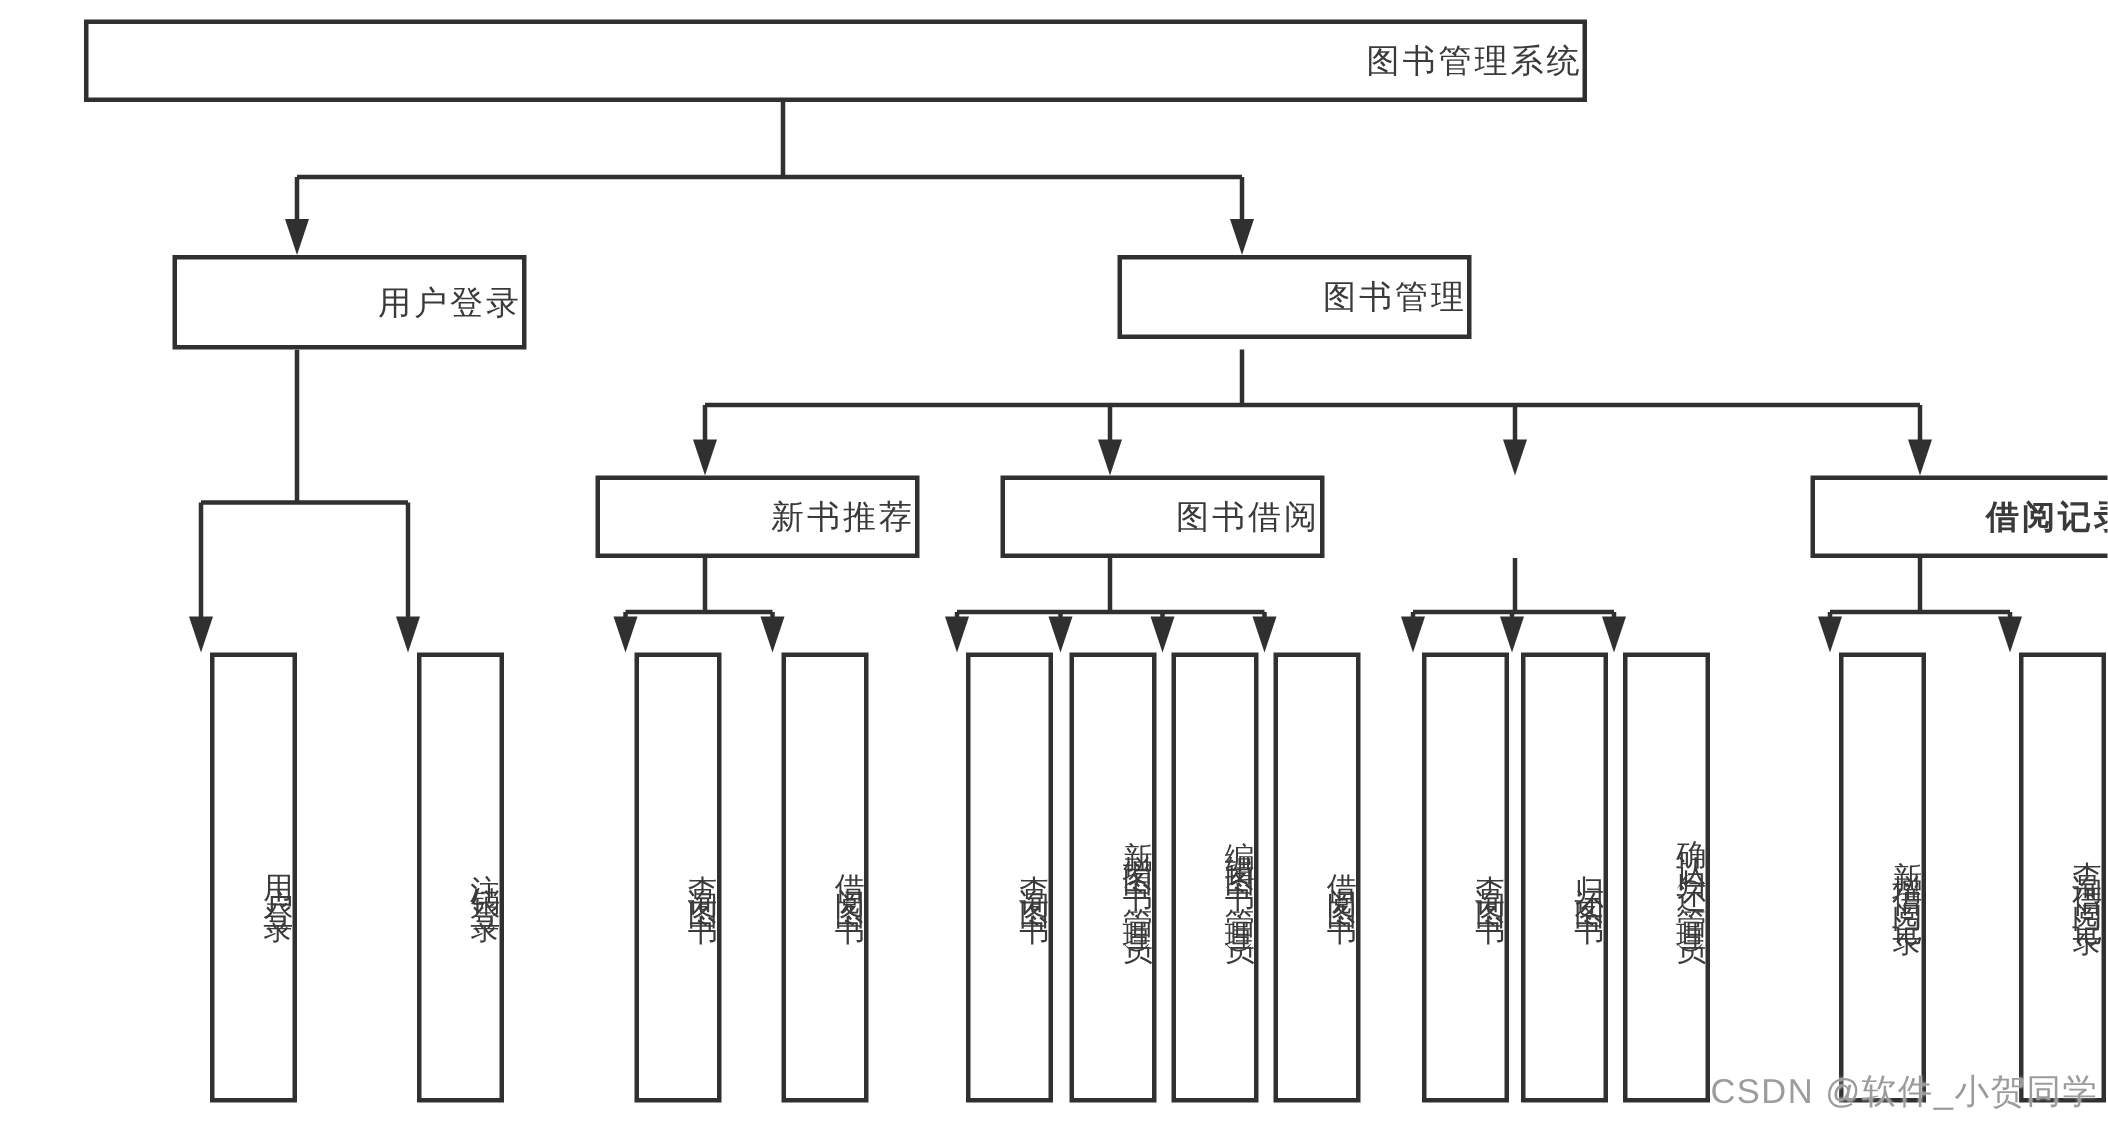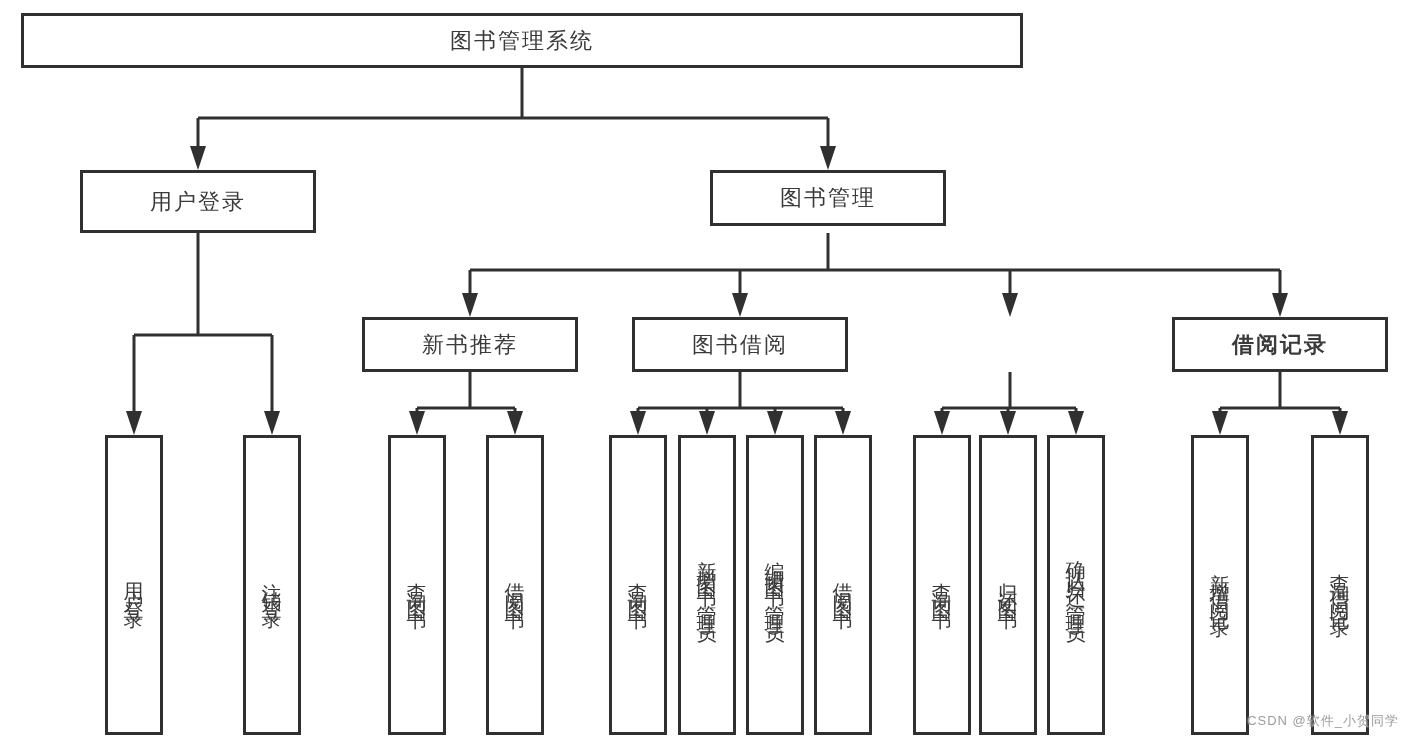--- a/index.html
+++ b/index.html
@@ -23,22 +23,23 @@
     width: 1405px;
     height: 747px;
   }
   .node {
     position: absolute;
     box-sizing: border-box;
     border: 3px solid #303030;
     background: #ffffff;
     display: flex;
     align-items: center;
-    justify-content: center;
+    justify-content: flex-end;
     color: #3a3a3a;
+    margin-left: 35px;
   }
   .hlabel {
     font-size: 22px;
     letter-spacing: 2px;
     white-space: nowrap;
   }
   .leaf .vlabel {
     writing-mode: vertical-rl;
     font-size: 20px;
     letter-spacing: 9px;
@@ -57,21 +58,21 @@
   .leaf  { top: 435px; width: 58px; height: 300px; }
   .g1a { left: 105px; }  .g1b { left: 243px; }
   .g2a { left: 388px; }  .g2b { left: 486px; }
   .g3a { left: 609px; }  .g3b { left: 678px; }  .g3c { left: 746px; }  .g3d { left: 814px; }
   .g4a { left: 913px; }  .g4b { left: 979px; }  .g4c { left: 1047px; }
   .g5a { left: 1191px; } .g5b { left: 1311px; }
   #watermark {
     position: absolute;
     right: 6px;
     top: 712px;
-    font-size: 13px;
+    font-size: 23px;
     color: #9c9c9c;
     letter-spacing: 1px;
     white-space: nowrap;
     text-shadow: 0 0 2px #ffffff;
   }
 </style>
 </head>
 <body>
 
 <div id="stage">

